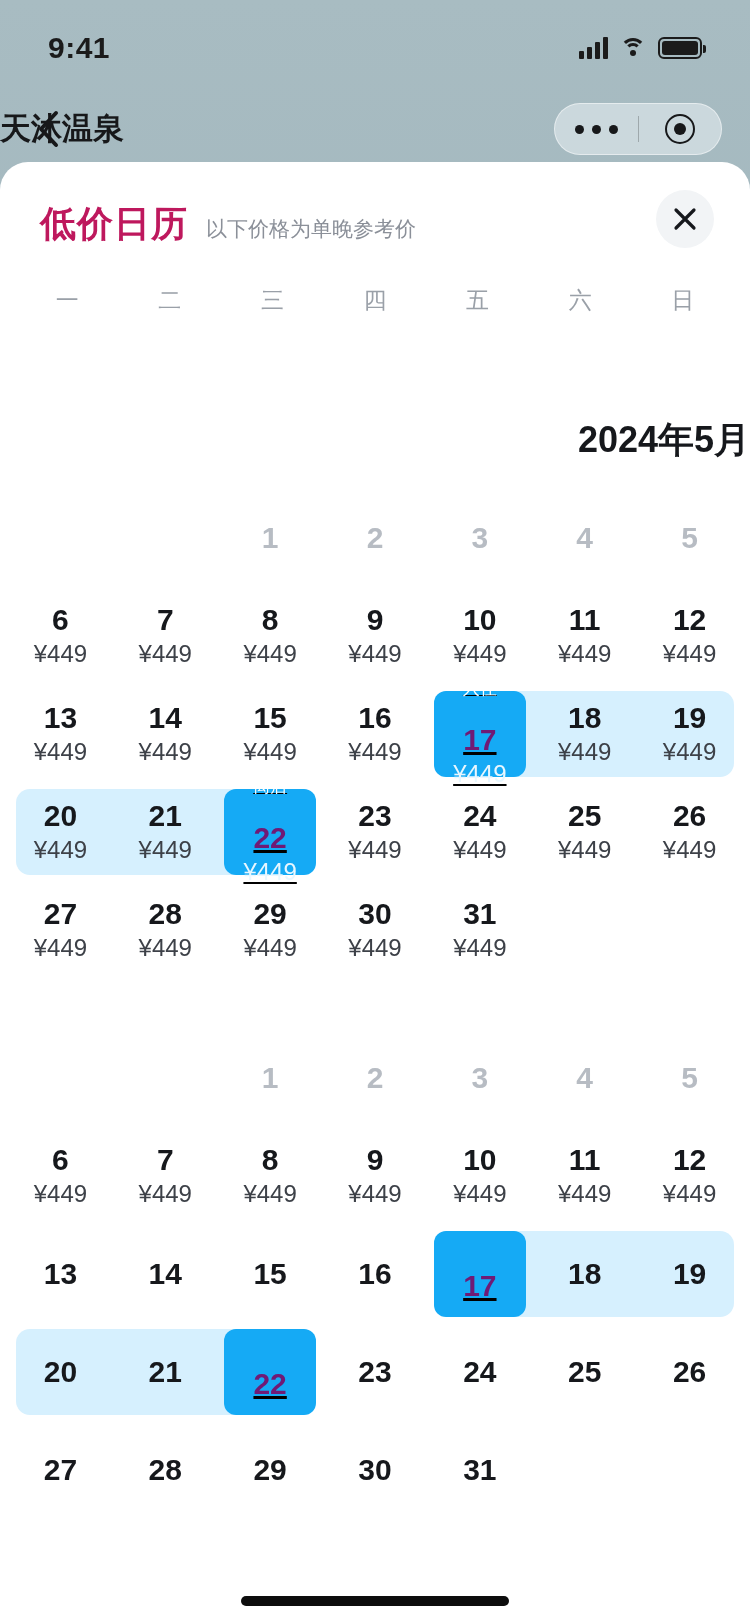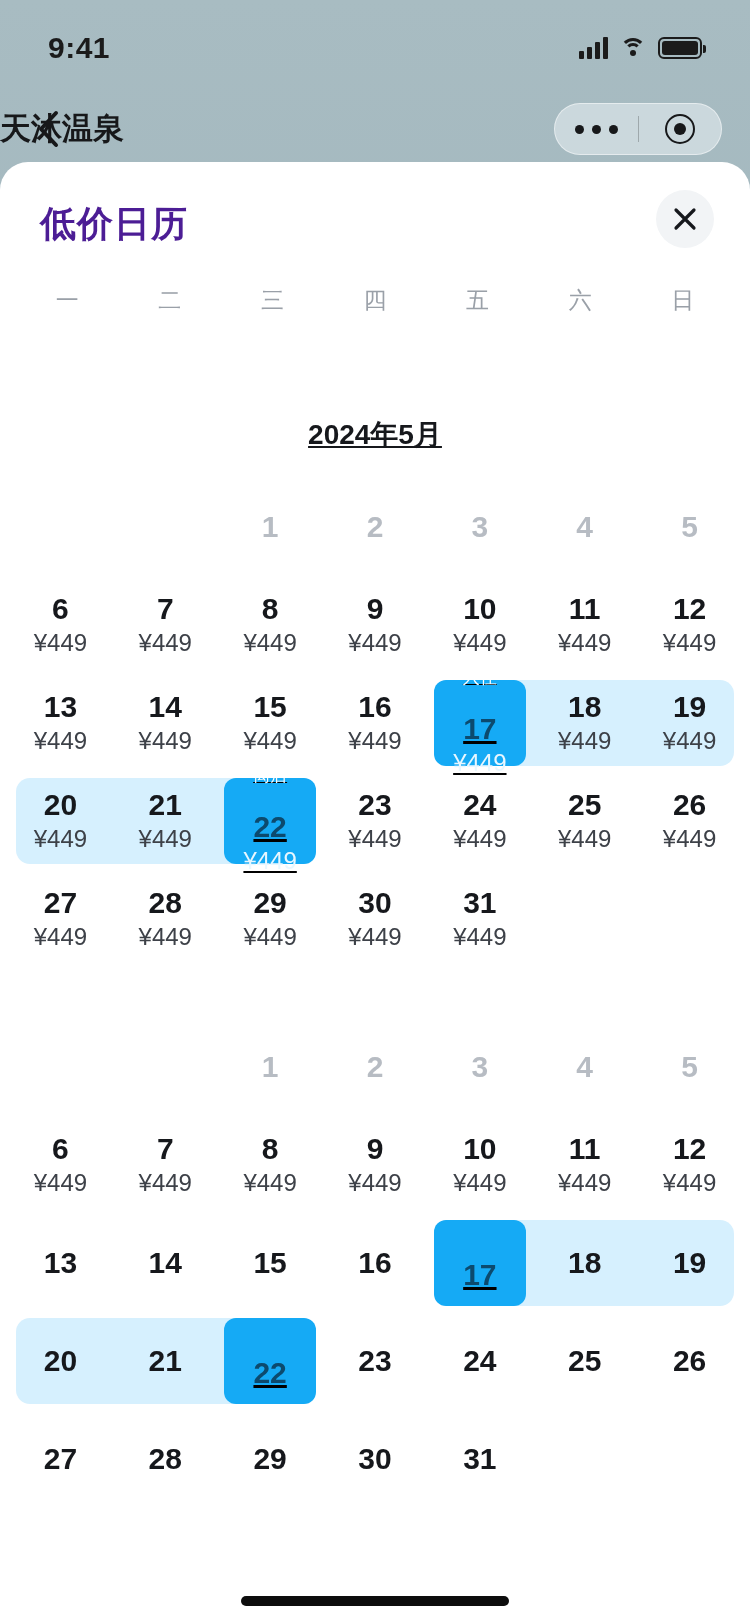--- a/index.html
+++ b/index.html
@@ -92,21 +92,21 @@
   
   .sheet {
     position: absolute; left: 0; right: 0; top: 162px; bottom: 0;
     background: #fff; border-radius: 28px 28px 0 0;
     overflow: hidden;
   }
   .sheet-header {
     position: relative; padding: 38px 40px 10px 40px;
     display: flex; align-items: baseline;
   }
-  .sheet-title { font-size: 36px; font-weight: 700; color: #4c1d95; letter-spacing: 1px; }
+  .sheet-title { font-size: 36px; font-weight: 700; color: #be185d; letter-spacing: 1px; }
   .sheet-sub { font-size: 21px; color: #8b9099; margin-left: 18px; }
   .close-btn {
     position: absolute; right: 36px; top: 28px;
     width: 58px; height: 58px; border-radius: 50%;
     background: #f2f4f6; border: none;
     display: flex; align-items: center; justify-content: center;
   }
   .close-btn svg { display: block; }
 
   
@@ -117,22 +117,22 @@
   .weekdays div {
     text-align: center; font-size: 23px; color: #9aa0a8;
   }
 
   
   .cal-scroll {
     position: absolute; top: 232px; left: 0; right: 0; bottom: 0;
     overflow: hidden;
   }
   .month-title {
-    text-align: center; font-size: 28px; font-weight: 700;
-    color: #16181c; padding: 22px 0 26px 0; text-decoration: underline;
+    text-align: right; font-size: 36px; font-weight: 700;
+    color: #16181c; padding: 22px 0 26px 0;
   }
   .month-grid {
     display: grid; grid-template-columns: repeat(7, 1fr);
     padding: 0 8px;
     row-gap: 4px;
   }
   .cell {
     height: 94px; position: relative;
     display: flex; flex-direction: column; align-items: center; justify-content: center;
   }
@@ -149,21 +149,21 @@
   .cell.inrange::before {
     content: ""; position: absolute; left: 0; right: 0; top: 4px; bottom: 4px;
     background: #d6f0fe; z-index: 1;
   }
   .cell.range-start::before { left: 18px; border-radius: 14px 0 0 14px; }
   .cell.range-end::before { right: 18px; border-radius: 0 14px 14px 0; }
   .cell.rowstart::before { left: 8px; border-radius: 14px 0 0 14px; }
   .cell.rowend::before { right: 8px; border-radius: 0 14px 14px 0; }
 
   .cell.sel .inner { background: #15aaf5; text-decoration: underline; }
-  .cell.sel .daynum { color: #0c4a6e; margin-top: 24px; }
+  .cell.sel .daynum { color: #701a75; margin-top: 24px; }
   .cell.sel .price { color: #e8f7ff; }
   .tag {
     font-size: 17px; color: #fff; line-height: 1; margin-bottom: 3px;
   }
   .cell .tag { display: none; }
   .cell.sel .tag { display: block; }
   .cell.sel.notag .inner { justify-content: center; }
 
   .month-gap { height: 54px; }
 
@@ -218,20 +218,21 @@
         <div class="target-ring">
             <i></i>
           </div>
       </div>
     </div>
   </div>
 
   <div class="sheet">
     <div class="sheet-header">
       <div class="sheet-title">低价日历</div>
+      <div class="sheet-sub">以下价格为单晚参考价</div>
       <button class="close-btn">
         <svg width="26" height="26" viewBox="0 0 26 26">
           <path d="M4 4L22 22M22 4L4 22" stroke="#16181c" stroke-width="3.2" stroke-linecap="round"></path>
         </svg>
       </button>
     </div>
 
     <div class="weekdays">
       <div>一</div>
       <div>二</div>

